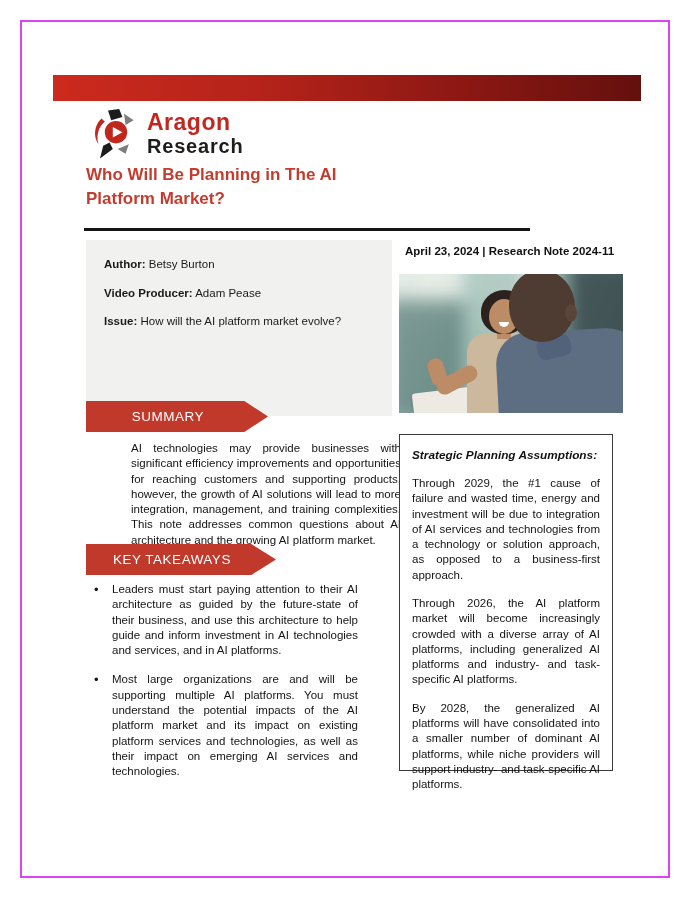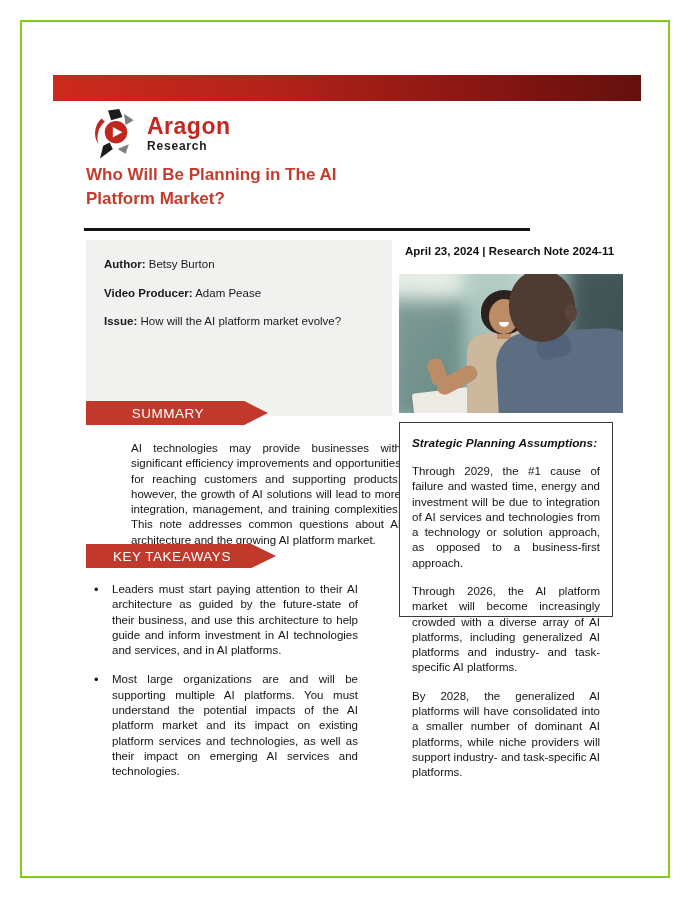--- a/index.html
+++ b/index.html
@@ -1,33 +1,33 @@
 <!DOCTYPE html>
 <html><head>
 <meta charset="utf-8">
 <style>
   * { margin: 0; padding: 0; box-sizing: border-box; }
   html, body { width: 700px; height: 900px; background: #ffffff; font-family: "Liberation Sans", sans-serif; }
   .canvas { position: relative; width: 700px; height: 900px; background: #fff; overflow: hidden; }
   .page {
     position: absolute; left: 20px; top: 20px; width: 650px; height: 858px;
-    background: #fff; border: 2px solid #84cc16;
+    background: #fff; border: 2px solid #d946ef;
   }
   .page-inner { position: absolute; inset: 0; }
 
   .header-bar {
     position: absolute; left: 31px; top: 53px; width: 588px; height: 26px;
     background: linear-gradient(to right, #cc2a1d 0%, #b5231a 35%, #8c1713 70%, #64100d 100%);
   }
 
   .logo { position: absolute; left: 70px; top: 85px; display: flex; align-items: center; gap: 7px; }
   .logo svg { width: 48px; height: 52px; display: block; }
   .logo-text { display: flex; flex-direction: column; line-height: 1; }
   .logo-name { font-size: 23px; font-weight: bold; color: #c2281f; letter-spacing: 0.5px; }
-  .logo-sub { font-size: 12px; font-weight: bold; color: #1f1d1b; margin-top: 2px; letter-spacing: 0.8px; }
+  .logo-sub { font-size: 20px; font-weight: bold; color: #1f1d1b; margin-top: 2px; letter-spacing: 0.8px; }
 
   .doc-title {
     position: absolute; left: 64px; top: 141px; width: 320px;
     font-size: 17px; font-weight: bold; color: #c53b2e; line-height: 1.4;
   }
 
   .divider { position: absolute; left: 62px; top: 206px; width: 446px; height: 3px; background: #151515; }
 
   .meta-box {
     position: absolute; left: 64px; top: 218px; width: 306px; height: 176px;
@@ -58,38 +58,38 @@
   .w-neck { left: 98px; top: 55px; width: 14px; height: 10px; background: #bc8c66; }
   .w-arm { left: 36px; top: 98px; width: 44px; height: 16px; background: #bc8c66; border-radius: 10px; transform: rotate(-28deg); }
   .w-hand { left: 30px; top: 84px; width: 16px; height: 26px; background: #bc8c66; border-radius: 8px 8px 4px 4px; transform: rotate(-18deg); }
   .tablet { left: 14px; top: 116px; width: 62px; height: 26px; background: #eceae2; border-radius: 3px; transform: rotate(-7deg); box-shadow: 0 1px 2px rgba(0,0,0,.25); }
   .m-head { right: 48px; top: -4px; width: 66px; height: 72px; background: #4e3b31; border-radius: 48% 52% 50% 50%; }
   .m-ear { right: 46px; top: 30px; width: 12px; height: 18px; background: #5b453a; border-radius: 50%; }
   .m-body { right: -24px; top: 56px; width: 150px; height: 95px; background: #5d6e83; border-radius: 32px 40px 0 0; transform: rotate(-3deg); }
   .m-collar { right: 52px; top: 62px; width: 34px; height: 22px; background: #51627a; border-radius: 8px; transform: rotate(-14deg); }
 
   .banner {
-    position: absolute; height: 24px; background: #c0392b; color: #fff;
+    position: absolute; height: 31px; background: #c0392b; color: #fff;
     display: flex; align-items: center; justify-content: center;
     font-size: 13.5px; letter-spacing: 0.5px;
     clip-path: polygon(0 0, 87% 0, 100% 50%, 87% 100%, 0 100%);
     padding-right: 18px;
   }
   .banner-summary { left: 64px; top: 379px; width: 182px; }
   .banner-key { left: 64px; top: 522px; width: 190px; }
 
   .body-text { font-size: 11.5px; color: #141414; line-height: 1.33; text-align: justify; }
   .summary-text { position: absolute; left: 66px; top: 419px; width: 270px; margin-left: 43px; }
   .bullets { position: absolute; left: 66px; top: 560px; width: 270px; }
   .bullets ul { list-style: none; }
   .bullets li { position: relative; padding-left: 24px; margin-bottom: 14px; }
   .bullets li::before { content: "•"; position: absolute; left: 6px; top: -1px; font-size: 13px; }
 
   .strategic-box {
-    position: absolute; left: 377px; top: 400px; width: 214px; height: 195px;
+    position: absolute; left: 377px; top: 412px; width: 214px; height: 337px;
     border: 1px solid #3a3a3a; background: #fff; padding: 13px 12px;
   }
   .strategic-title { font-size: 11.8px; font-weight: bold; font-style: italic; color: #111; margin-bottom: 14px; }
   .strategic-box p { font-size: 11.5px; color: #141414; line-height: 1.33; text-align: justify; margin-bottom: 13px; }
 
   .copyright { position: absolute; left: 45px; top: 762px; font-size: 8.5px; color: #2c2c2c; }
 </style>
 </head>
 <body>
 

